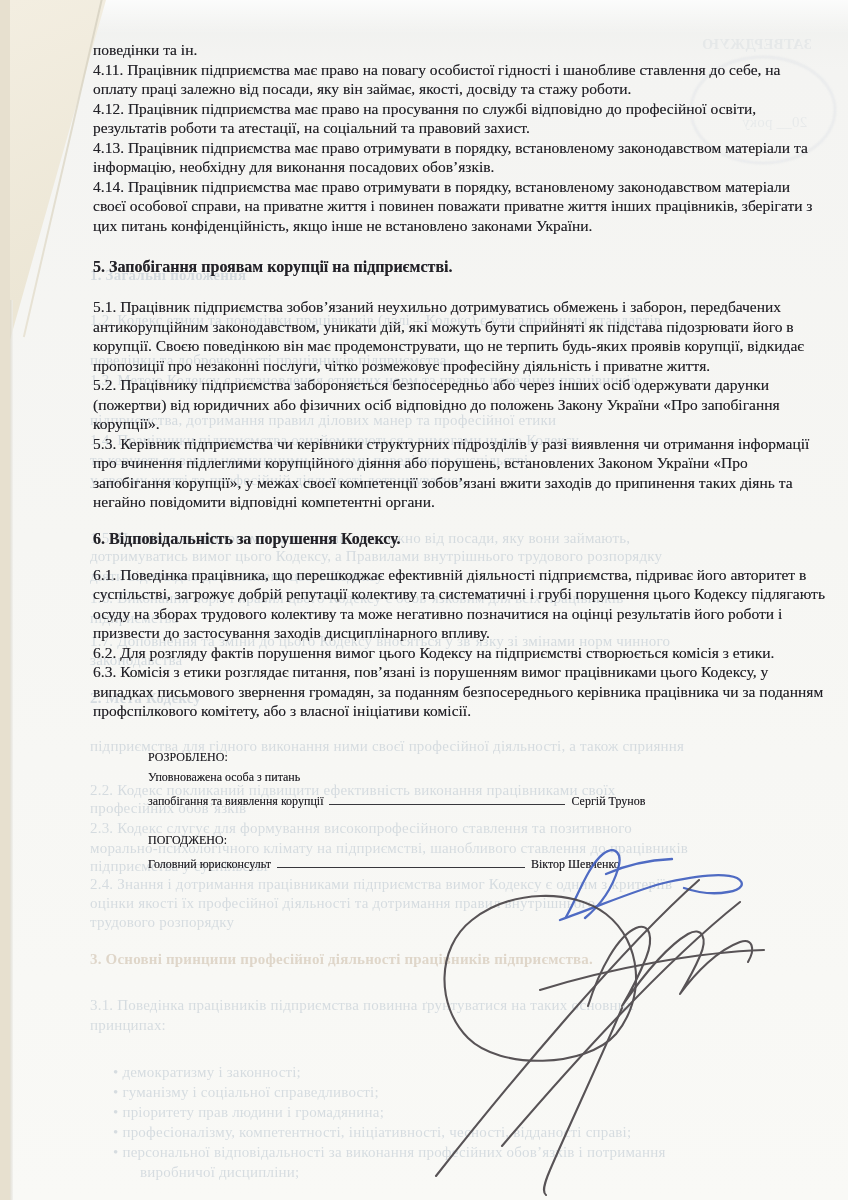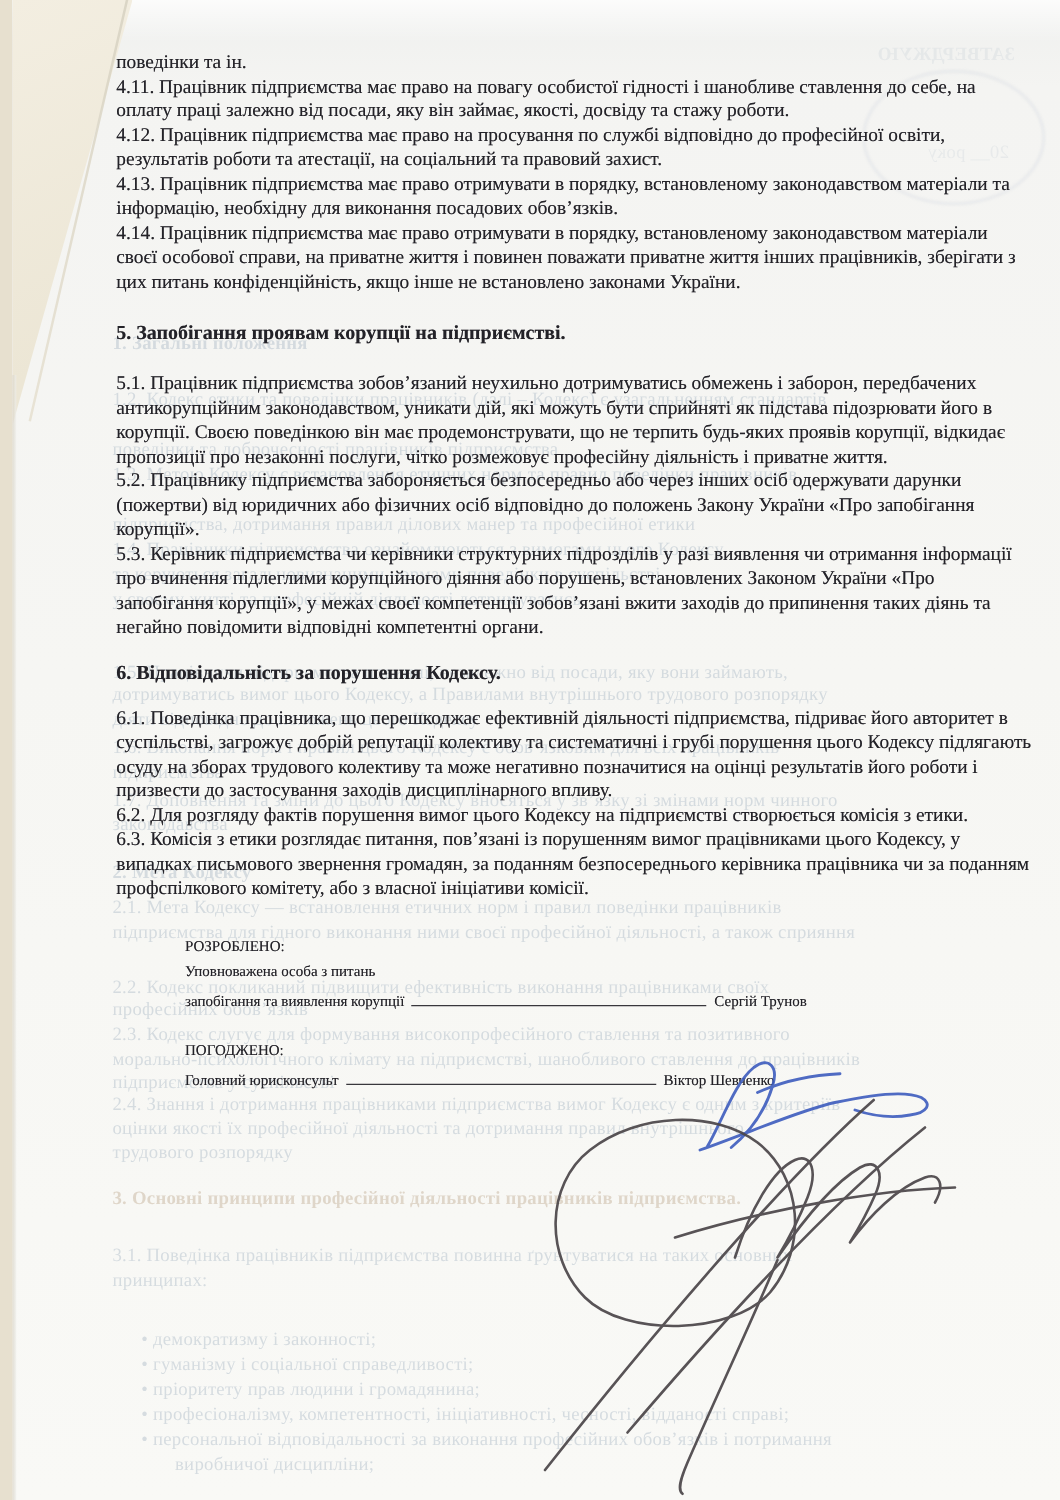--- a/index.html
+++ b/index.html
@@ -90,21 +90,20 @@
     <div class="ghost-line" style="left: 90px; top: 472px;">у своєму житті та професійній діяльності дотримуватись</div>
     <div class="ghost-line" style="left: 90px; top: 452px;">та керуються загальновизнаними нормами поведінки в суспільстві</div>
     <div class="ghost-line" style="left: 90px; top: 530px;">1.5. Працівники підприємства повинні, незалежно від посади, яку вони займають,</div>
     <div class="ghost-line" style="left: 90px; top: 548px;">дотримуватись вимог цього Кодексу, а Правилами внутрішнього трудового розпорядку</div>
     <div class="ghost-line" style="left: 90px; top: 568px;">діяти відповідно до положень цього Кодексу</div>
     <div class="ghost-line" style="left: 90px; top: 590px;">1.6. Виконання норм і правил цього Кодексу є обов’язковим для всіх працівників</div>
     <div class="ghost-line" style="left: 90px; top: 610px;">підприємства</div>
     <div class="ghost-line" style="left: 90px; top: 633px;">1.7. Доповнення та зміни до цього Кодексу вносяться у зв’язку зі змінами норм чинного</div>
     <div class="ghost-line" style="left: 90px; top: 652px;">законодавства</div>
     <div class="ghost-line bold" style="left: 90px; top: 690px;">2. Мета Кодексу</div>
-    <div class="ghost-line" style="left: 90px; top: 718px;">2.1. Мета Кодексу — встановлення етичних норм і правил поведінки працівників</div>
     <div class="ghost-line" style="left: 90px; top: 738px;">підприємства для гідного виконання ними своєї професійної діяльності, а також сприяння</div>
     <div class="ghost-line" style="left: 90px; top: 782px;">2.2. Кодекс покликаний підвищити ефективність виконання працівниками своїх</div>
     <div class="ghost-line" style="left: 90px; top: 800px;">професійних обов’язків</div>
     <div class="ghost-line" style="left: 90px; top: 820px;">2.3. Кодекс слугує для формування високопрофесійного ставлення та позитивного</div>
     <div class="ghost-line" style="left: 90px; top: 840px;">морально-психологічного клімату на підприємстві, шанобливого ставлення до працівників</div>
     <div class="ghost-line" style="left: 90px; top: 858px;">підприємства у суспільстві</div>
     <div class="ghost-line" style="left: 90px; top: 876px;">2.4. Знання і дотримання працівниками підприємства вимог Кодексу є одним з критеріїв</div>
     <div class="ghost-line" style="left: 90px; top: 895px;">оцінки якості їх професійної діяльності та дотримання правил внутрішнього</div>
     <div class="ghost-line" style="left: 90px; top: 914px;">трудового розпорядку</div>
     <div class="ghost-line bold warm" style="left: 90px; top: 951px;">3. Основні принципи професійної діяльності працівників підприємства.</div>

